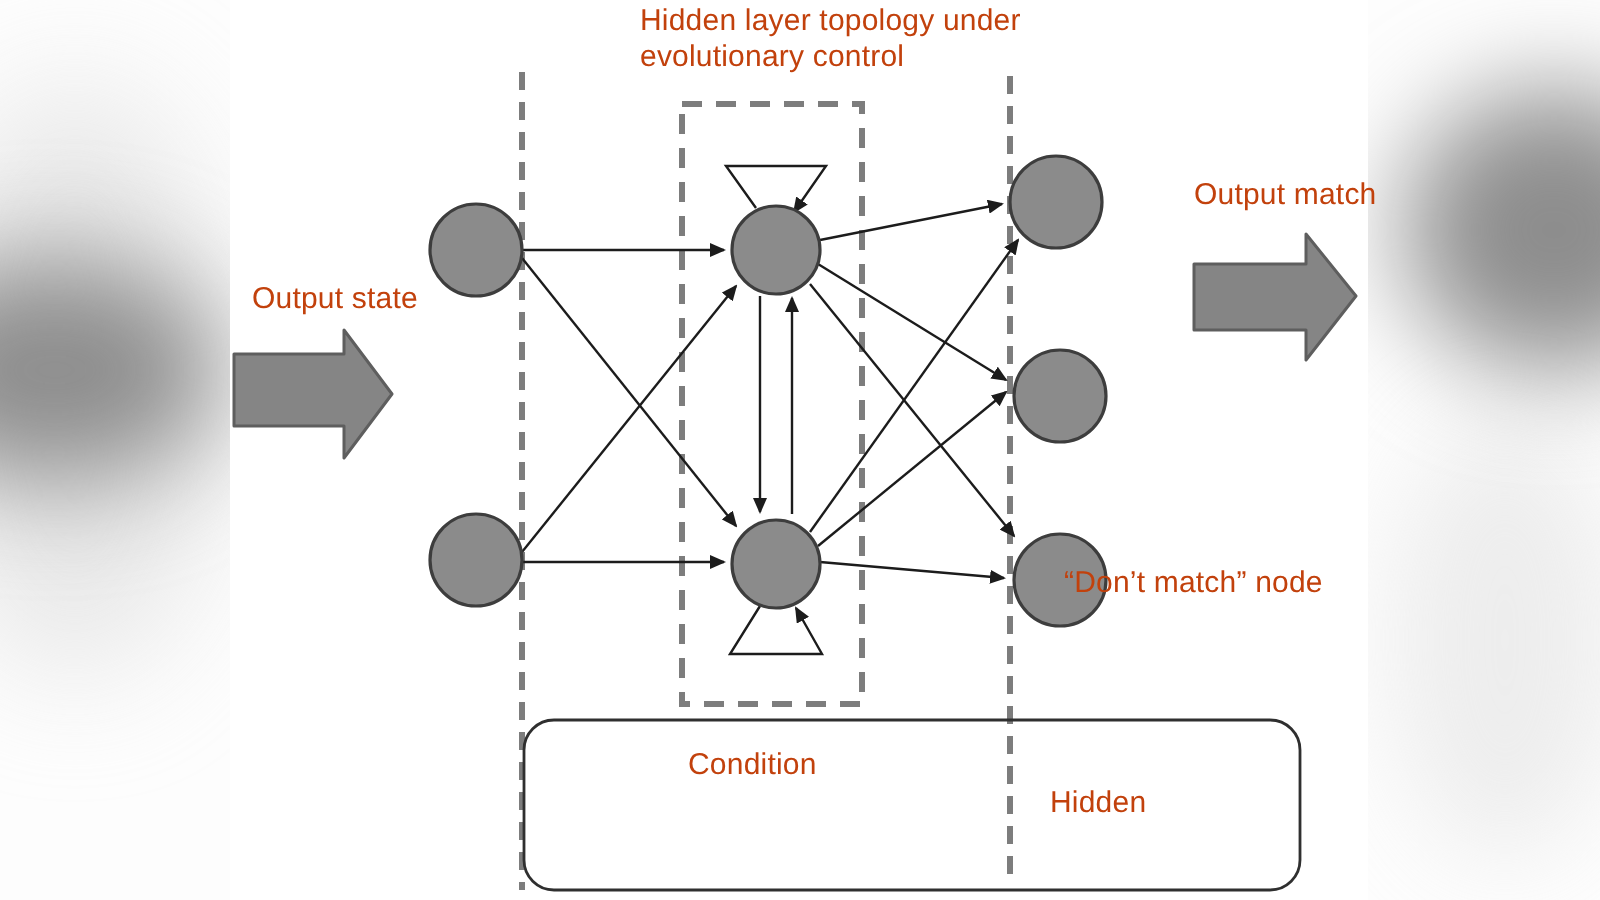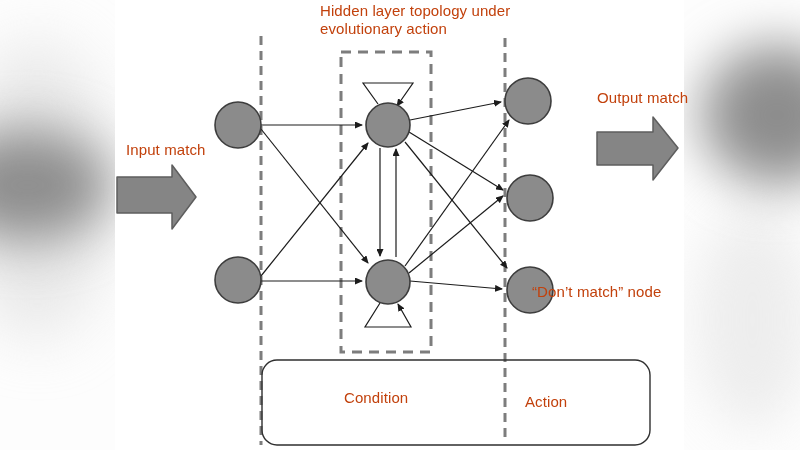--- a/index.html
+++ b/index.html
@@ -72,18 +72,18 @@
       <circle cx="238" cy="280" r="23" fill="#8b8b8b" stroke="#3d3d3d" stroke-width="1.6"></circle>
       <circle cx="388" cy="125" r="22" fill="#8b8b8b" stroke="#3d3d3d" stroke-width="1.6"></circle>
       <circle cx="388" cy="282" r="22" fill="#8b8b8b" stroke="#3d3d3d" stroke-width="1.6"></circle>
       <circle cx="528" cy="101" r="23" fill="#8b8b8b" stroke="#3d3d3d" stroke-width="1.6"></circle>
       <circle cx="530" cy="198" r="23" fill="#8b8b8b" stroke="#3d3d3d" stroke-width="1.6"></circle>
       <circle cx="530" cy="290" r="23" fill="#8b8b8b" stroke="#3d3d3d" stroke-width="1.6"></circle>
     </g>
 </svg>
 
 <div class="lbl" style="left:320px;top:2px">Hidden layer topology under</div>
-<div class="lbl" style="left:320px;top:20px">evolutionary action</div>
-<div class="lbl" style="left:126px;top:141px">Input match</div>
+<div class="lbl" style="left:320px;top:20px">evolutionary control</div>
+<div class="lbl" style="left:126px;top:141px">Output state</div>
 <div class="lbl" style="left:597px;top:89px">Output match</div>
 <div class="lbl" style="left:532px;top:283px">“Don’t match” node</div>
-<div class="lbl" style="left:344px;top:389px">Condition</div>
-<div class="lbl" style="left:525px;top:393px">Action</div>
+<div class="lbl" style="left:344px;top:374px">Condition</div>
+<div class="lbl" style="left:525px;top:393px">Hidden</div>
 
 </body></html>

